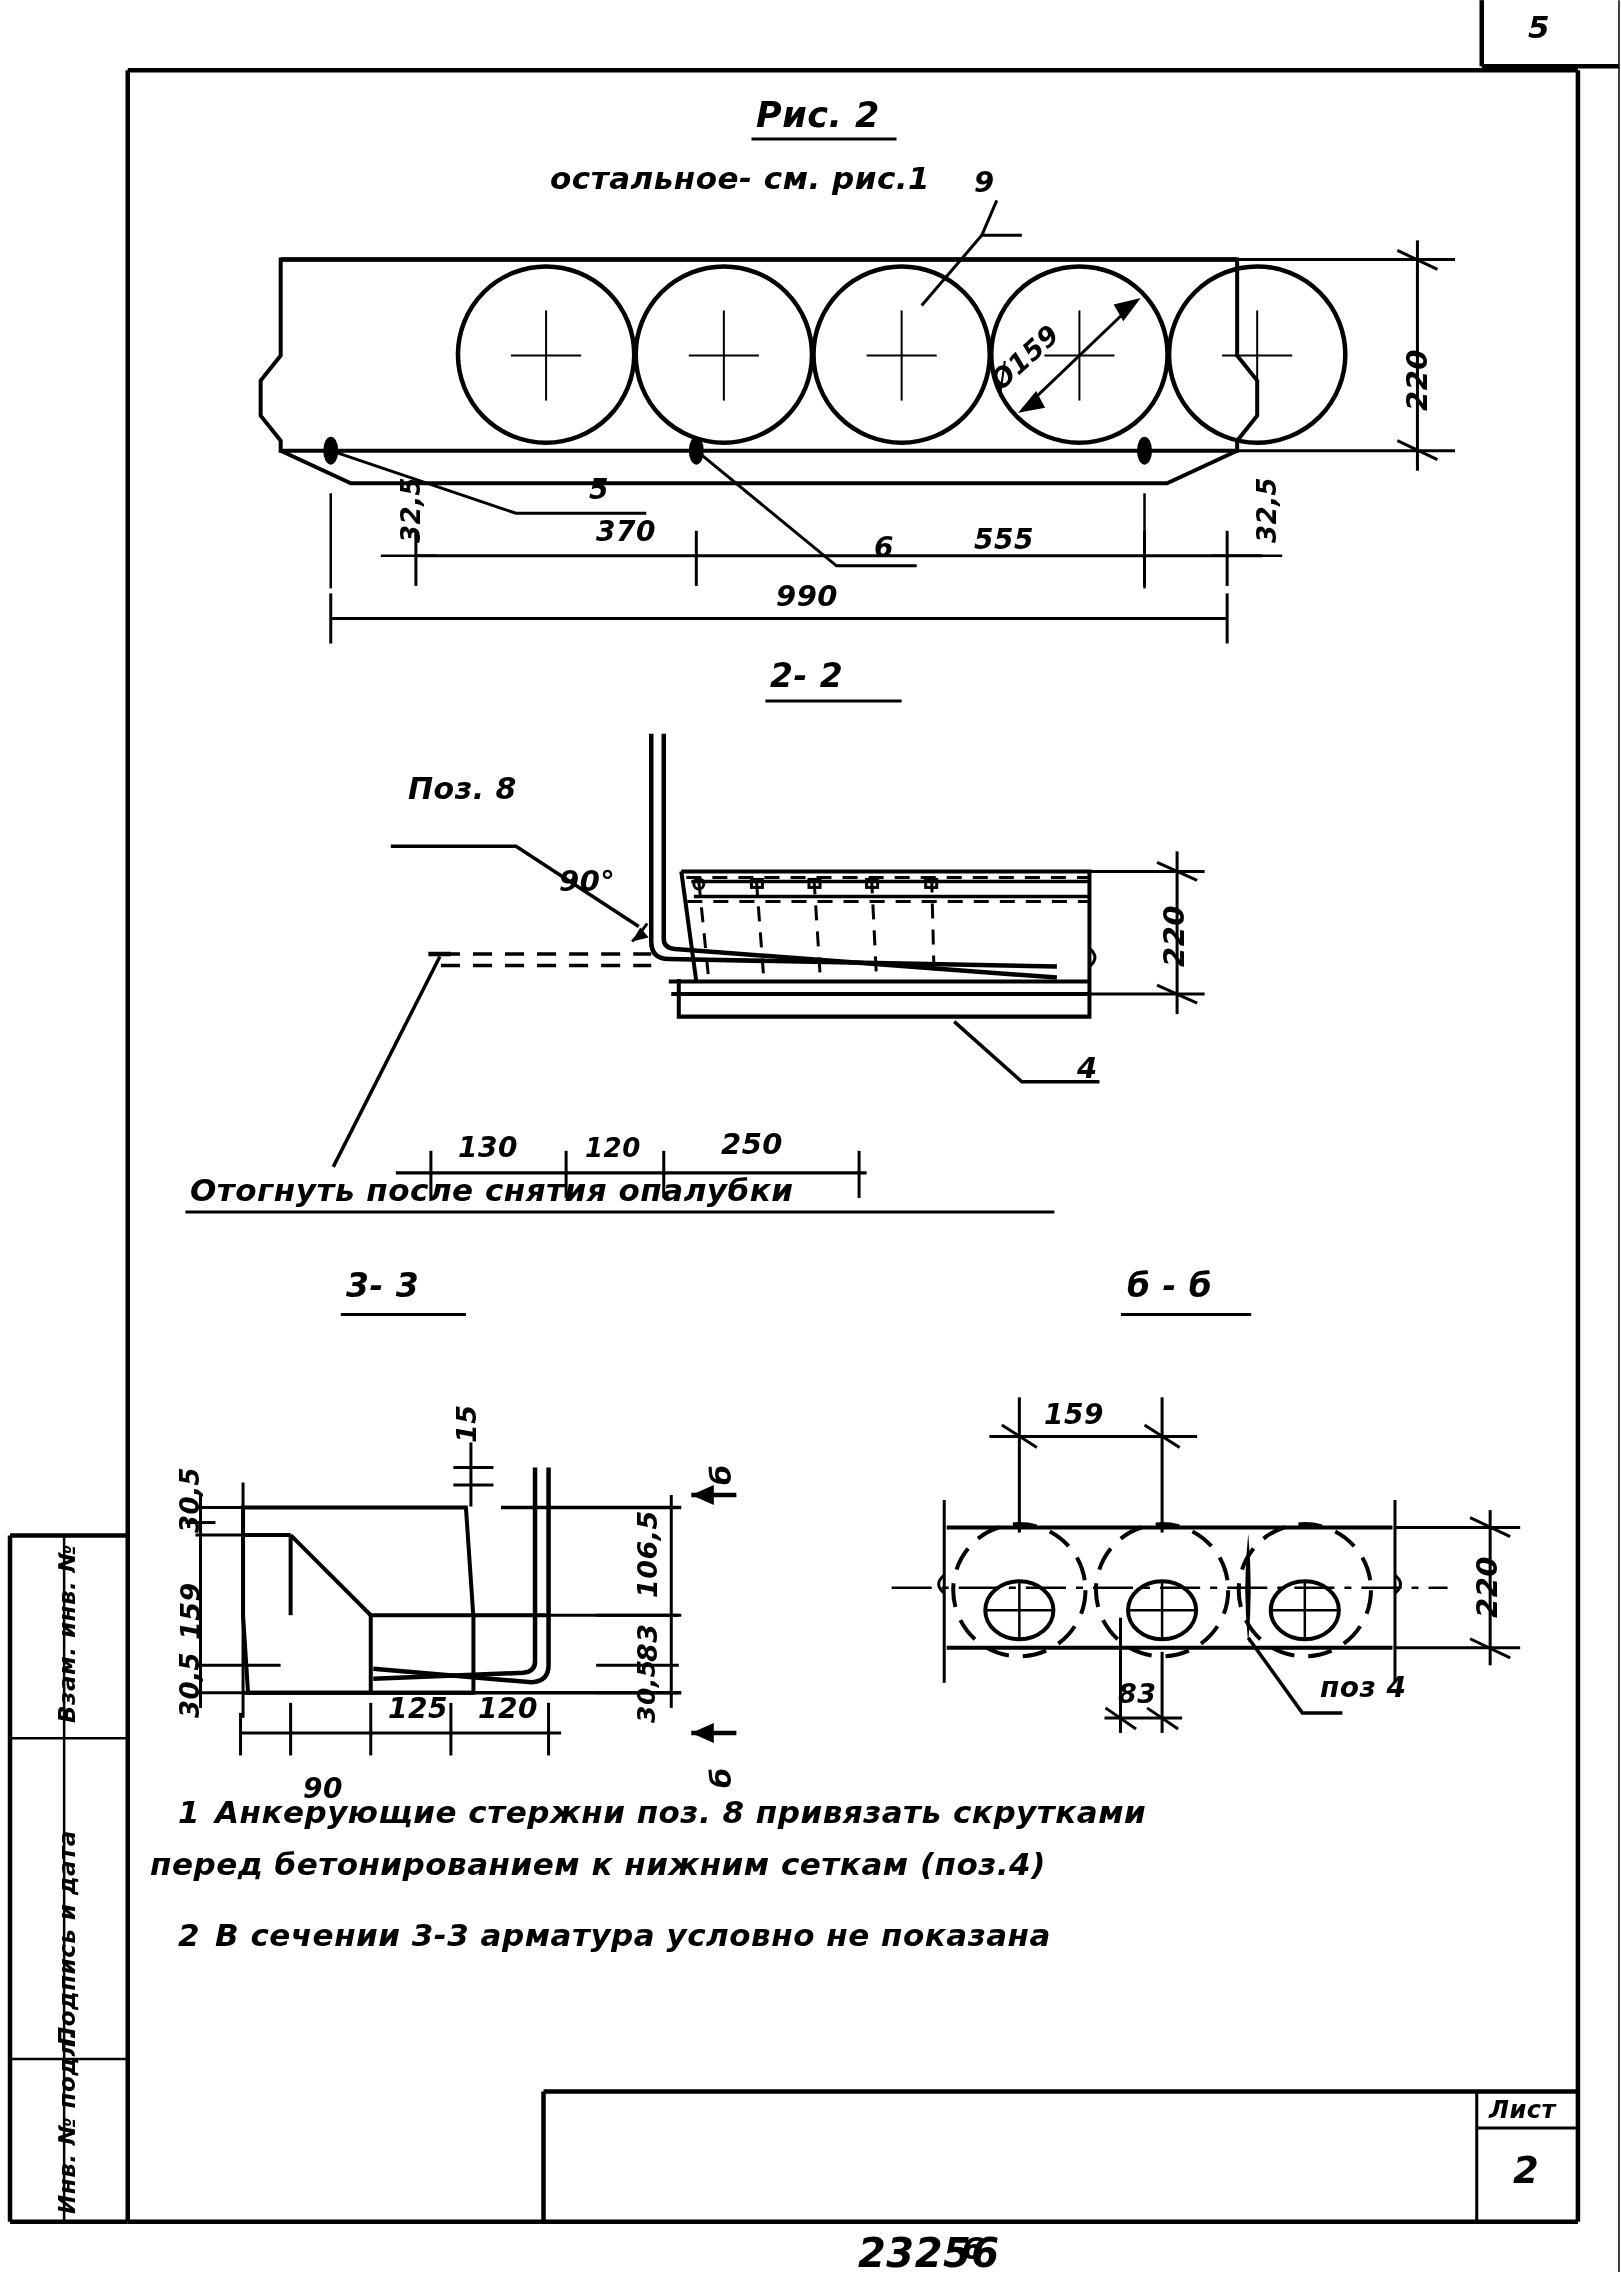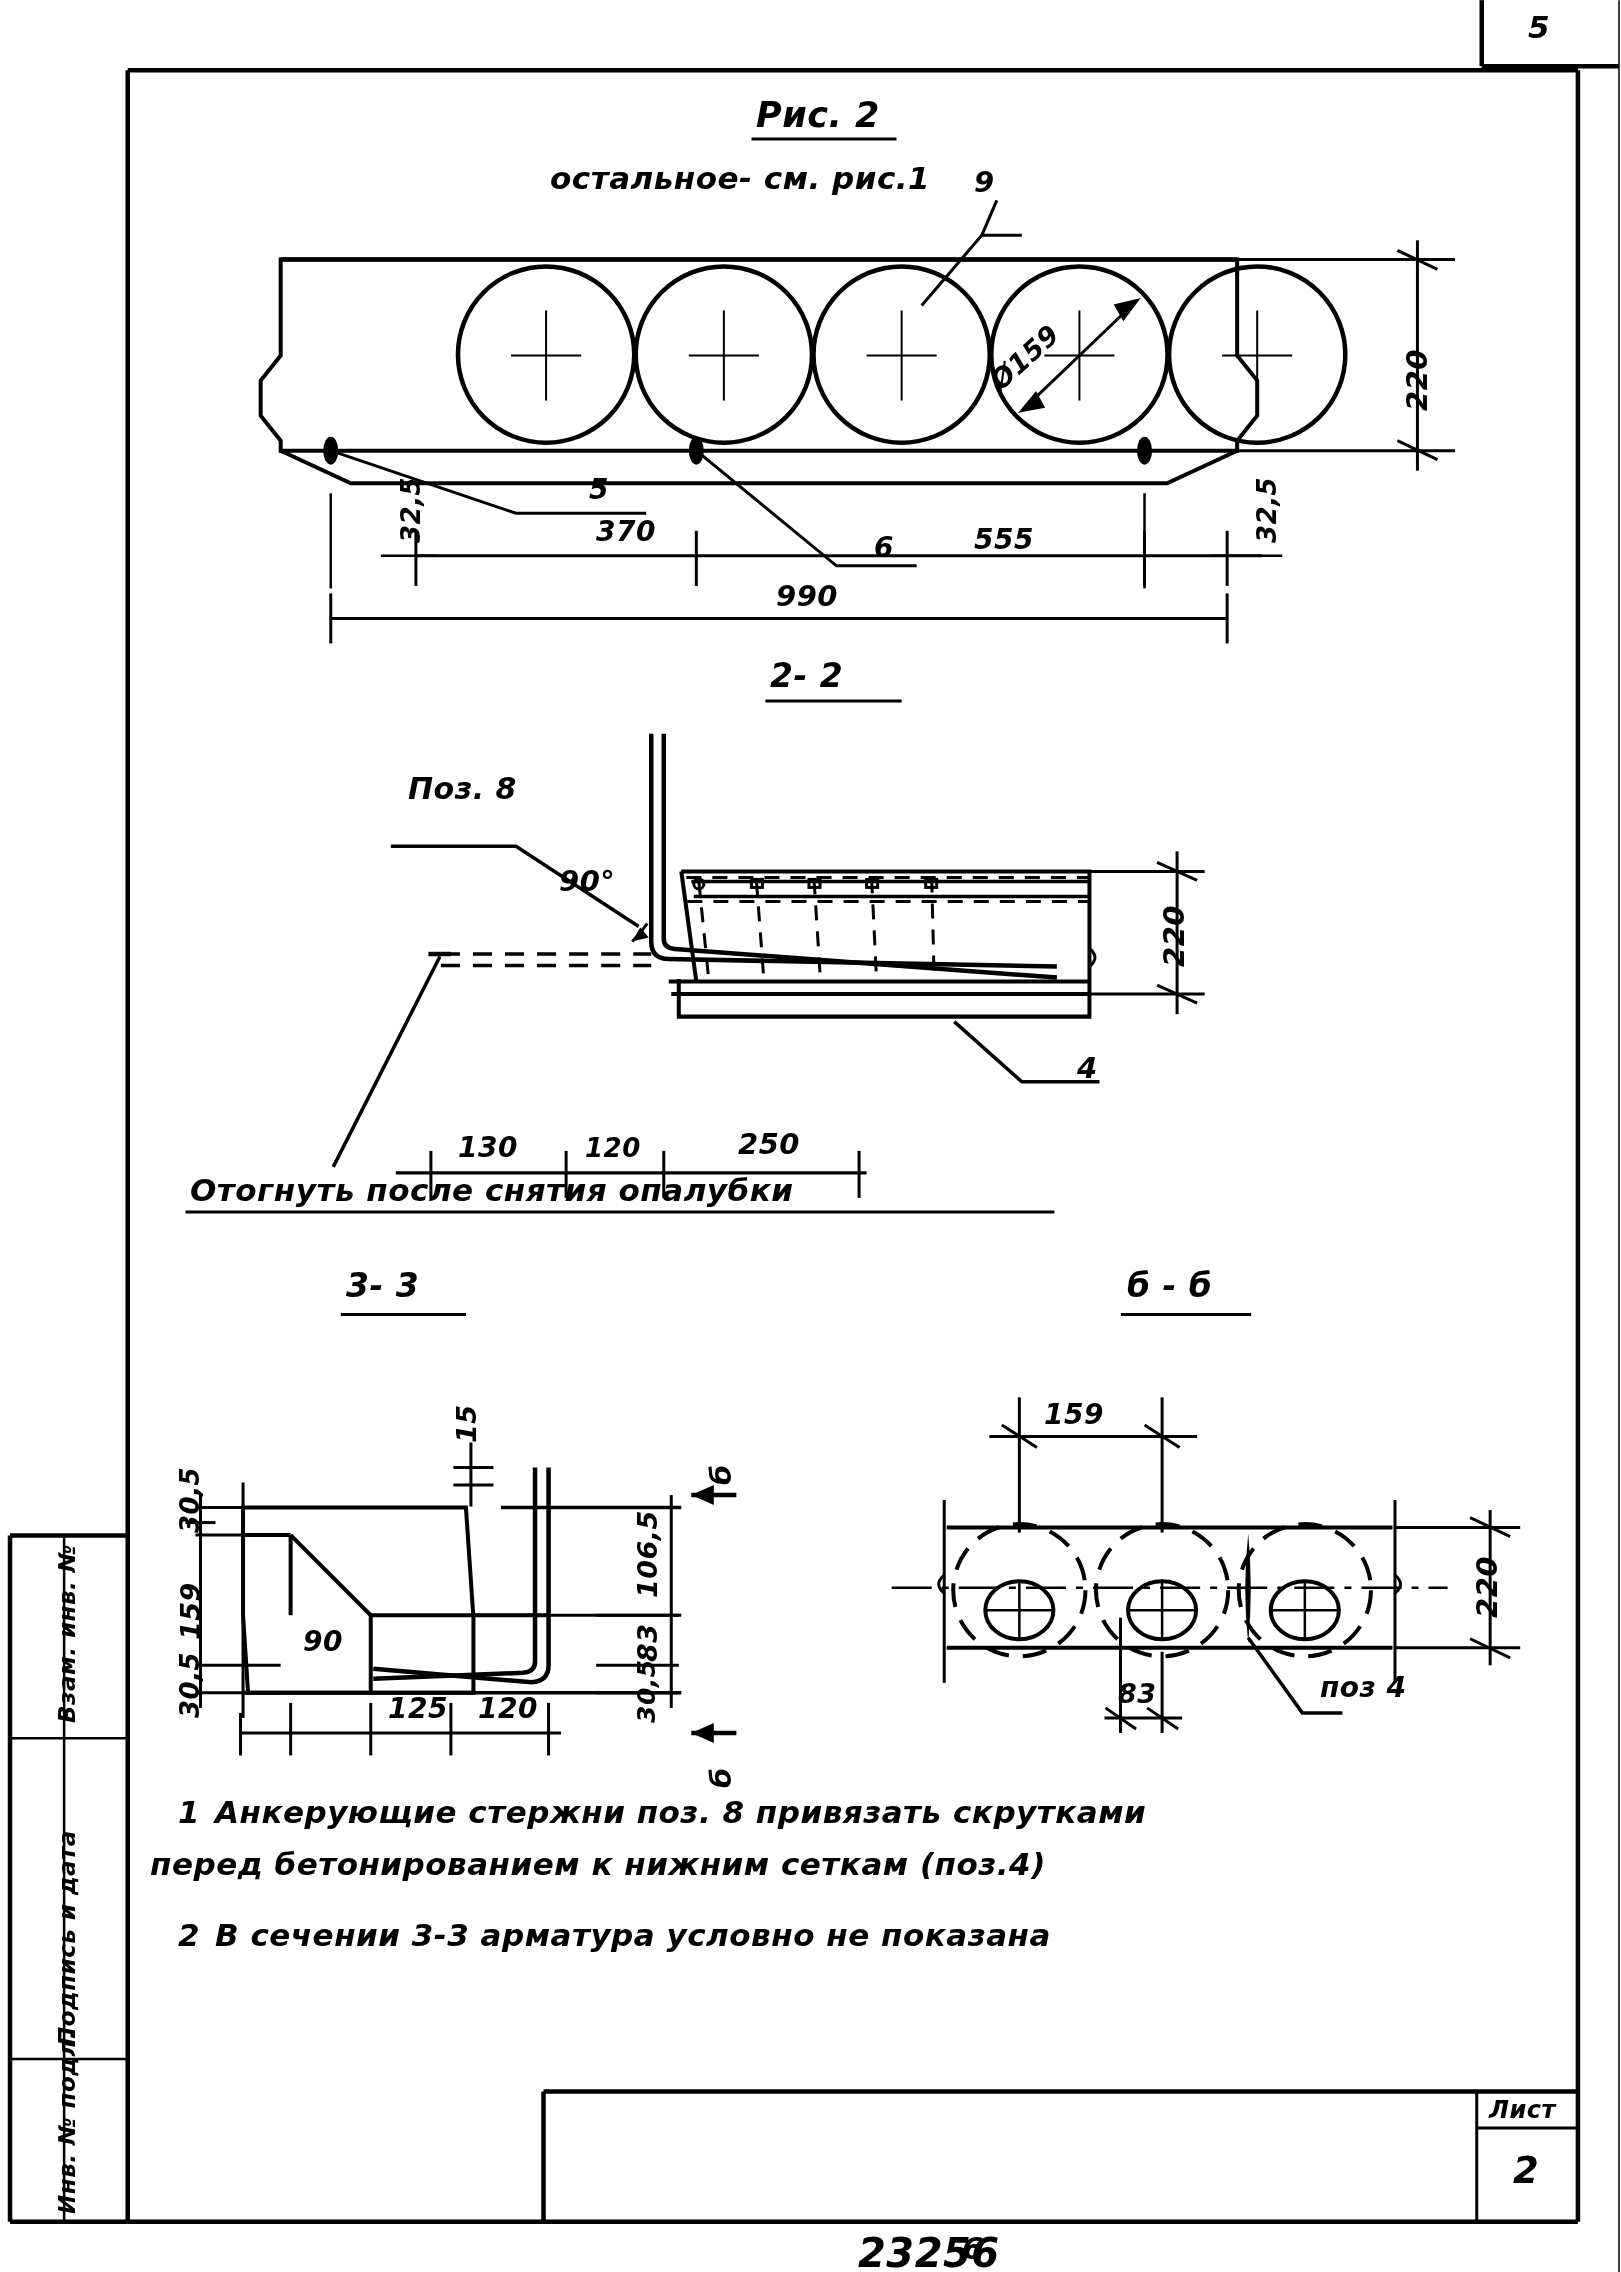--- a/index.html
+++ b/index.html
@@ -250,21 +250,21 @@
       <line x1="1715" y1="2298" x2="1715" y2="2392"></line>
     </g>
   </svg>
 
   <div class="hw" style="left:408px;top:771px;font-size:30px;">Поз. 8</div>
   <div class="hw" style="left:559px;top:864px;font-size:29px;">90°</div>
   <div class="hw" style="left:1077px;top:1051px;font-size:29px;">4</div>
   <div class="hw rot90" style="left:1157px;top:967px;font-size:29px;">220</div>
   <div class="hw" style="left:458px;top:1131px;font-size:28px;">130</div>
   <div class="hw" style="left:585px;top:1133px;font-size:26px;">120</div>
-  <div class="hw" style="left:721px;top:1127px;font-size:29px;margin-left:17px;">250</div>
+  <div class="hw" style="left:721px;top:1127px;font-size:29px;">250</div>
   <div class="hw" style="left:190px;top:1172px;font-size:31px;">Отогнуть после снятия опалубки</div>
   <svg style="left:0;top:0;width:1622px;height:1227px;" viewBox="0 0 3238 2450" width="1622" height="1227">
     <line class="st" x1="370" y1="2420" x2="2105" y2="2420" stroke-width="6"></line>
   </svg>
 
   <div class="hw" style="left:346px;top:1266px;font-size:33px;">3- 3</div>
   <svg style="left:0;top:0;width:1622px;height:1332px;" viewBox="0 0 3238 2660" width="1622" height="1332">
     <line class="st" x1="680" y1="2625" x2="930" y2="2625" stroke-width="6"></line>
   </svg>
 
@@ -329,21 +329,21 @@
     <path d="M 1380 3460 L 1425 3440 L 1425 3480 Z" fill="#000"></path>
   </svg>
 
   <div class="hw" style="left:451px;top:1443px;font-size:27px;transform:rotate(-90deg);transform-origin:0 0;">15</div>
   <div class="hw rot90" style="left:175px;top:1533px;font-size:26px;">30,5</div>
   <div class="hw rot90" style="left:175px;top:1640px;font-size:27px;">159</div>
   <div class="hw rot90" style="left:175px;top:1718px;font-size:26px;">30,5</div>
   <div class="hw rot90" style="left:632px;top:1598px;font-size:27px;">106,5</div>
   <div class="hw rot90" style="left:632px;top:1662px;font-size:27px;">83</div>
   <div class="hw rot90" style="left:632px;top:1723px;font-size:25px;">30,5</div>
-  <div class="hw" style="left:303px;top:1625px;font-size:28px;font-style:italic;">90</div>
+  <div class="hw" style="left:303px;top:1772px;font-size:28px;font-style:italic;">90</div>
   <div class="hw" style="left:388px;top:1692px;font-size:28px;">125</div>
   <div class="hw" style="left:478px;top:1692px;font-size:28px;">120</div>
   <div class="hw rot90" style="left:704px;top:1485px;font-size:29px;">б</div>
   <div class="hw rot90" style="left:704px;top:1788px;font-size:29px;">б</div>
 
   <div class="hw" style="left:1127px;top:1266px;font-size:33px;">б - б</div>
   <svg style="left:0;top:0;width:1622px;height:1332px;" viewBox="0 0 3238 2660" width="1622" height="1332">
     <line class="st" x1="2238" y1="2625" x2="2498" y2="2625" stroke-width="6"></line>
   </svg>
 

